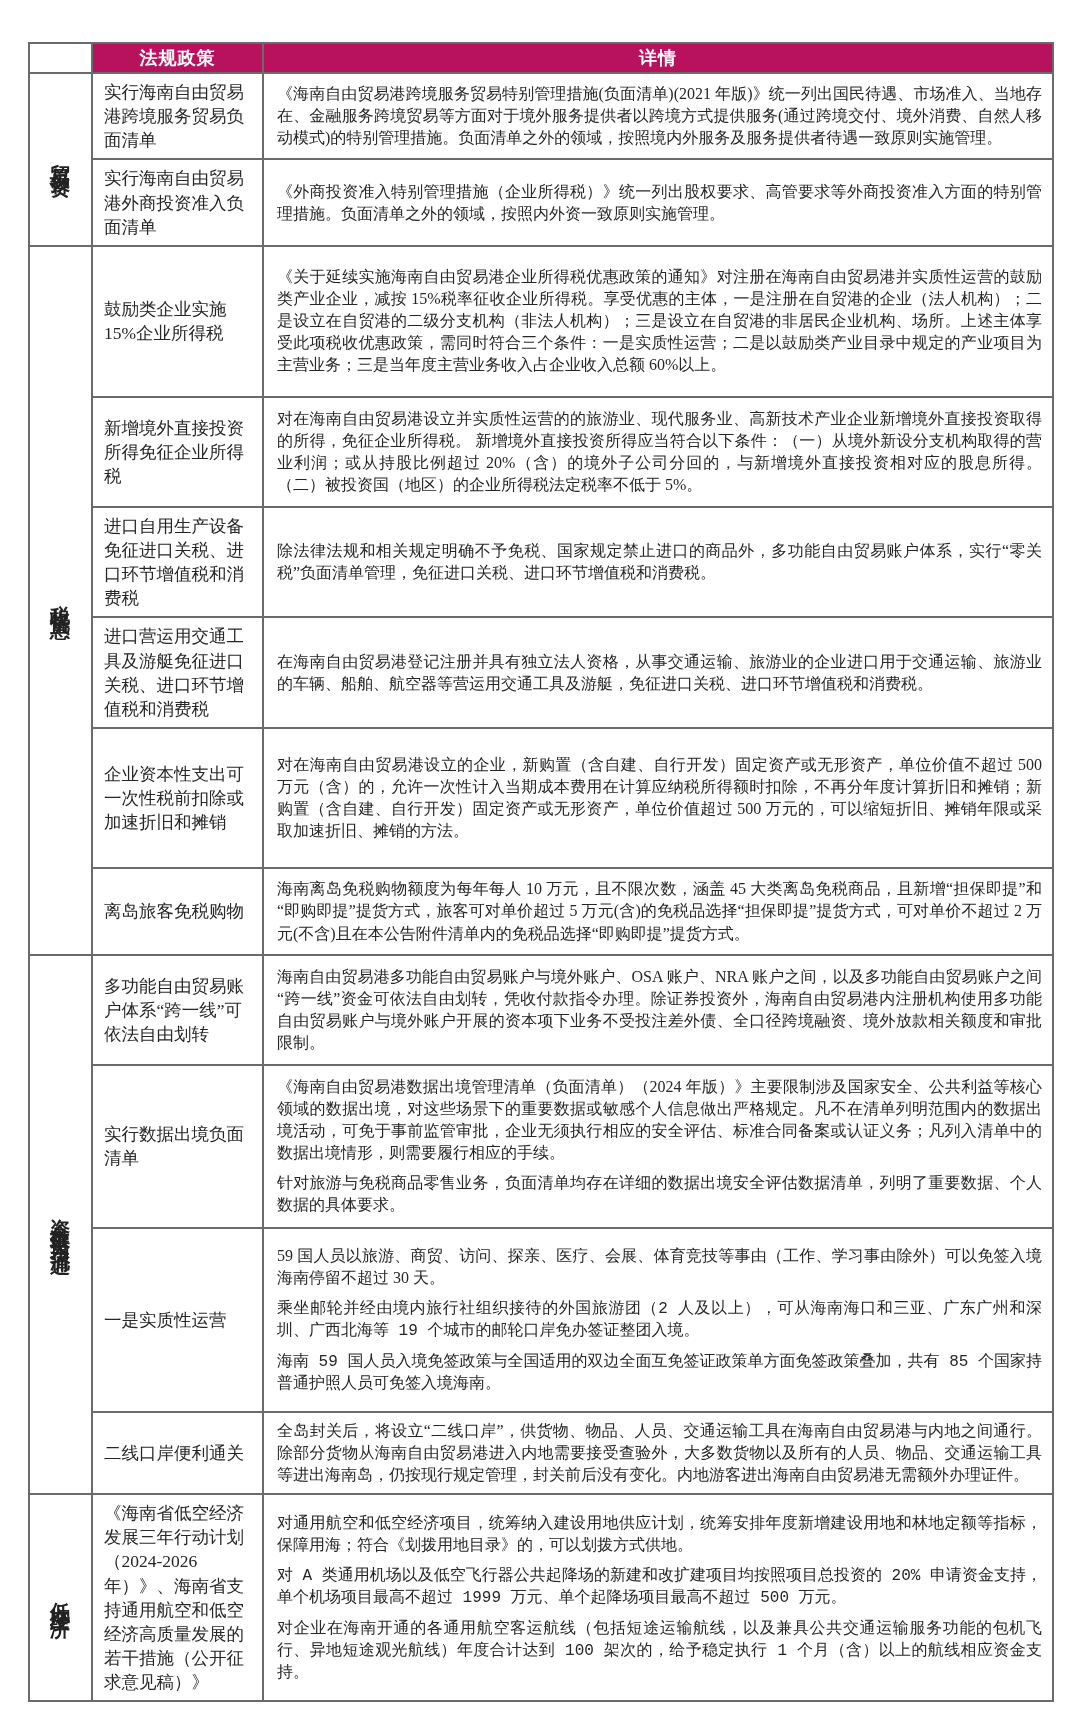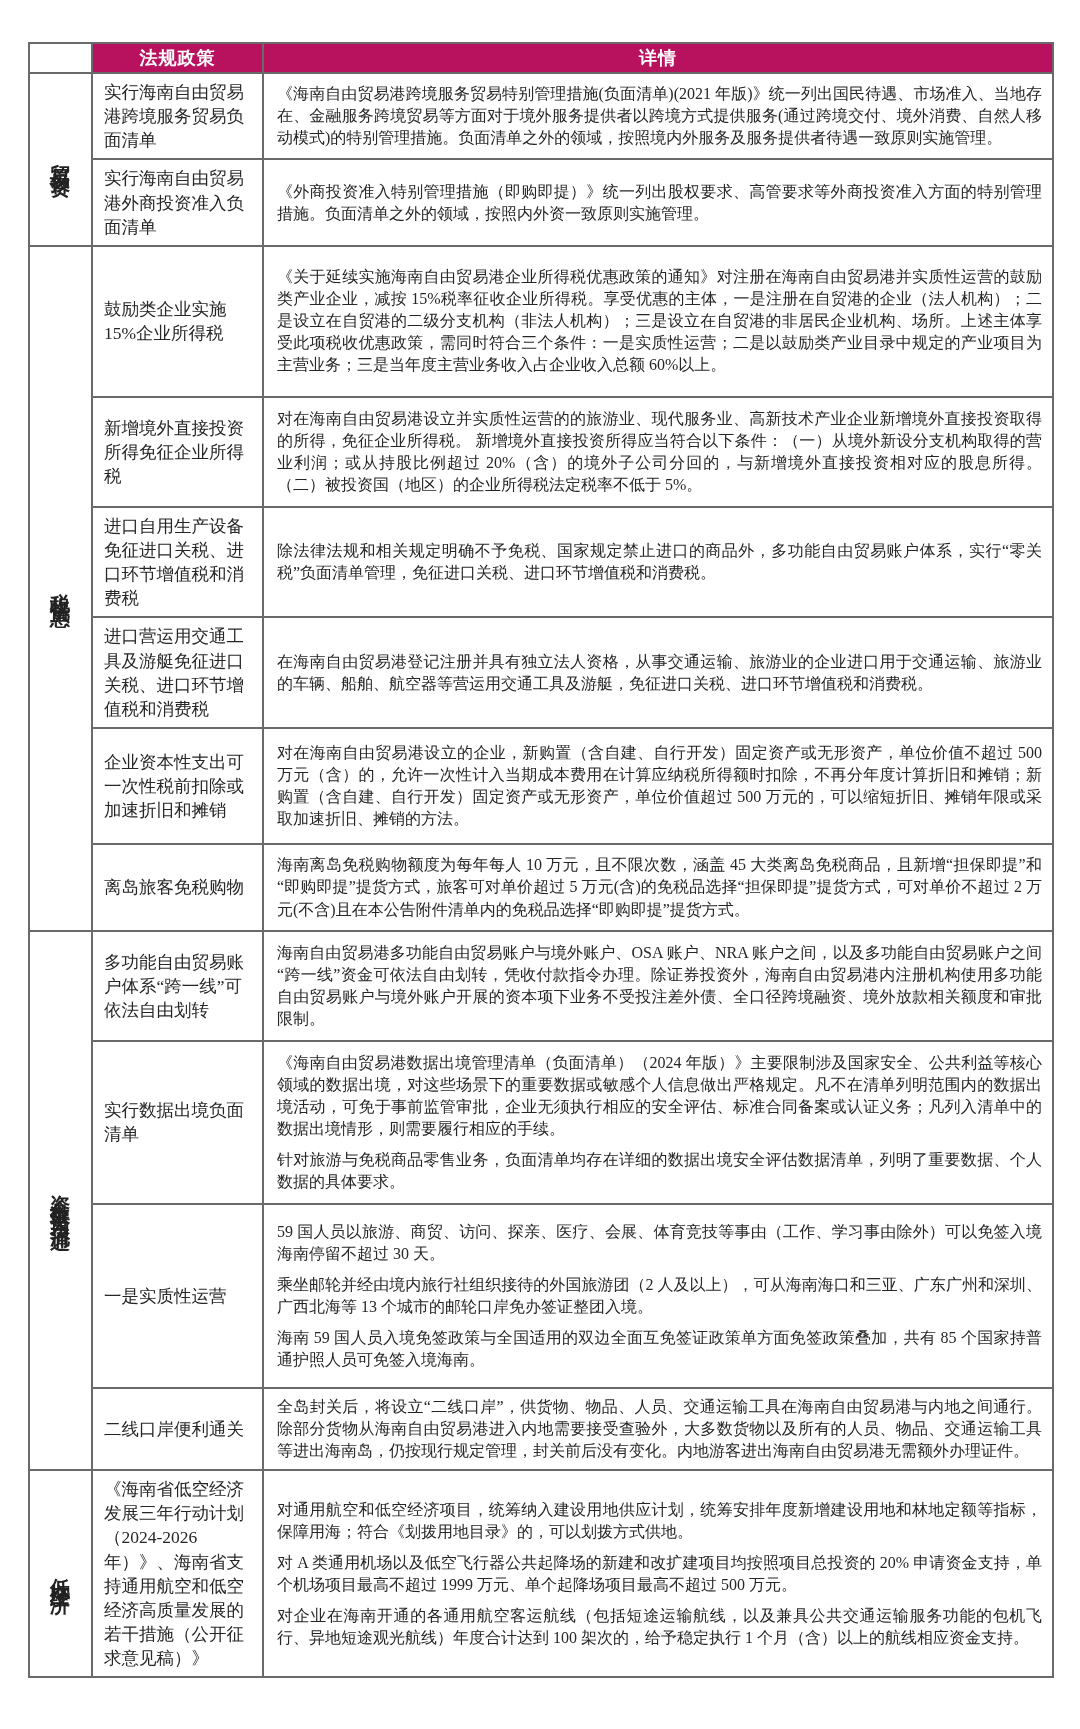--- a/index.html
+++ b/index.html
@@ -66,20 +66,21 @@
     font-size: 16px;
     line-height: 1.38;
     padding: 7px 10px 7px 13px;
     text-align: justify;
   }
   td.det p {
     margin: 0;
   }
   td.det p + p {
     margin-top: 0.55em;
+    font-family: Liberation Mono, monospace;
   }
 </style>
 </head>
 <body>
 
 <div class="table-wrap">
   <table>
     <colgroup>
       <col style="width:63px">
       <col style="width:171px">
@@ -99,21 +100,21 @@
           <span class="cat-text">贸易投资</span>
         </td>
         <td class="pol">实行海南自由贸易港跨境服务贸易负面清单</td>
         <td class="det">
           <p>《海南自由贸易港跨境服务贸易特别管理措施(负面清单)(2021 年版)》统一列出国民待遇、市场准入、当地存在、金融服务跨境贸易等方面对于境外服务提供者以跨境方式提供服务(通过跨境交付、境外消费、自然人移动模式)的特别管理措施。负面清单之外的领域，按照境内外服务及服务提供者待遇一致原则实施管理。</p>
         </td>
       </tr>
       <tr style="height:67px">
         <td class="pol">实行海南自由贸易港外商投资准入负面清单</td>
         <td class="det">
-          <p>《外商投资准入特别管理措施（即购即提）》统一列出股权要求、高管要求等外商投资准入方面的特别管理措施。负面清单之外的领域，按照内外资一致原则实施管理。</p>
+          <p>《外商投资准入特别管理措施（企业所得税）》统一列出股权要求、高管要求等外商投资准入方面的特别管理措施。负面清单之外的领域，按照内外资一致原则实施管理。</p>
         </td>
       </tr>
 
       <tr style="height:151px">
         <td class="cat" rowspan="6">
           <span class="cat-text">税收优惠</span>
         </td>
         <td class="pol">鼓励类企业实施 15%企业所得税</td>
         <td class="det">
           <p>《关于延续实施海南自由贸易港企业所得税优惠政策的通知》对注册在海南自由贸易港并实质性运营的鼓励类产业企业，减按 15%税率征收企业所得税。享受优惠的主体，一是注册在自贸港的企业（法人机构）；二是设立在自贸港的二级分支机构（非法人机构）；三是设立在自贸港的非居民企业机构、场所。上述主体享受此项税收优惠政策，需同时符合三个条件：一是实质性运营；二是以鼓励类产业目录中规定的产业项目为主营业务；三是当年度主营业务收入占企业收入总额 60%以上。</p>
@@ -130,21 +131,21 @@
         <td class="det">
           <p>除法律法规和相关规定明确不予免税、国家规定禁止进口的商品外，多功能自由贸易账户体系，实行“零关税”负面清单管理，免征进口关税、进口环节增值税和消费税。</p>
         </td>
       </tr>
       <tr style="height:89px">
         <td class="pol">进口营运用交通工具及游艇免征进口关税、进口环节增值税和消费税</td>
         <td class="det">
           <p>在海南自由贸易港登记注册并具有独立法人资格，从事交通运输、旅游业的企业进口用于交通运输、旅游业的车辆、船舶、航空器等营运用交通工具及游艇，免征进口关税、进口环节增值税和消费税。</p>
         </td>
       </tr>
-      <tr style="height:116px">
+      <tr style="height:140px">
         <td class="pol">企业资本性支出可一次性税前扣除或加速折旧和摊销</td>
         <td class="det">
           <p>对在海南自由贸易港设立的企业，新购置（含自建、自行开发）固定资产或无形资产，单位价值不超过 500 万元（含）的，允许一次性计入当期成本费用在计算应纳税所得额时扣除，不再分年度计算折旧和摊销；新购置（含自建、自行开发）固定资产或无形资产，单位价值超过 500 万元的，可以缩短折旧、摊销年限或采取加速折旧、摊销的方法。</p>
         </td>
       </tr>
       <tr style="height:87px">
         <td class="pol">离岛旅客免税购物</td>
         <td class="det">
           <p>海南离岛免税购物额度为每年每人 10 万元，且不限次数，涵盖 45 大类离岛免税商品，且新增“担保即提”和“即购即提”提货方式，旅客可对单价超过 5 万元(含)的免税品选择“担保即提”提货方式，可对单价不超过 2 万元(不含)且在本公告附件清单内的免税品选择“即购即提”提货方式。</p>
         </td>
@@ -163,21 +164,21 @@
         <td class="pol">实行数据出境负面清单</td>
         <td class="det">
           <p>《海南自由贸易港数据出境管理清单（负面清单）（2024 年版）》主要限制涉及国家安全、公共利益等核心领域的数据出境，对这些场景下的重要数据或敏感个人信息做出严格规定。凡不在清单列明范围内的数据出境活动，可免于事前监管审批，企业无须执行相应的安全评估、标准合同备案或认证义务；凡列入清单中的数据出境情形，则需要履行相应的手续。</p>
           <p>针对旅游与免税商品零售业务，负面清单均存在详细的数据出境安全评估数据清单，列明了重要数据、个人数据的具体要求。</p>
         </td>
       </tr>
       <tr style="height:184px">
         <td class="pol">一是实质性运营</td>
         <td class="det">
           <p>59 国人员以旅游、商贸、访问、探亲、医疗、会展、体育竞技等事由（工作、学习事由除外）可以免签入境海南停留不超过 30 天。</p>
-          <p>乘坐邮轮并经由境内旅行社组织接待的外国旅游团（2 人及以上），可从海南海口和三亚、广东广州和深圳、广西北海等 13 个城市的邮轮口岸免办签证整团入境。</p>
+          <p>乘坐邮轮并经由境内旅行社组织接待的外国旅游团（2 人及以上），可从海南海口和三亚、广东广州和深圳、广西北海等 19 个城市的邮轮口岸免办签证整团入境。</p>
           <p>海南 59 国人员入境免签政策与全国适用的双边全面互免签证政策单方面免签政策叠加，共有 85 个国家持普通护照人员可免签入境海南。</p>
         </td>
       </tr>
       <tr style="height:81px">
         <td class="pol">二线口岸便利通关</td>
         <td class="det">
           <p>全岛封关后，将设立“二线口岸”，供货物、物品、人员、交通运输工具在海南自由贸易港与内地之间通行。除部分货物从海南自由贸易港进入内地需要接受查验外，大多数货物以及所有的人员、物品、交通运输工具等进出海南岛，仍按现行规定管理，封关前后没有变化。内地游客进出海南自由贸易港无需额外办理证件。</p>
         </td>
       </tr>
 

